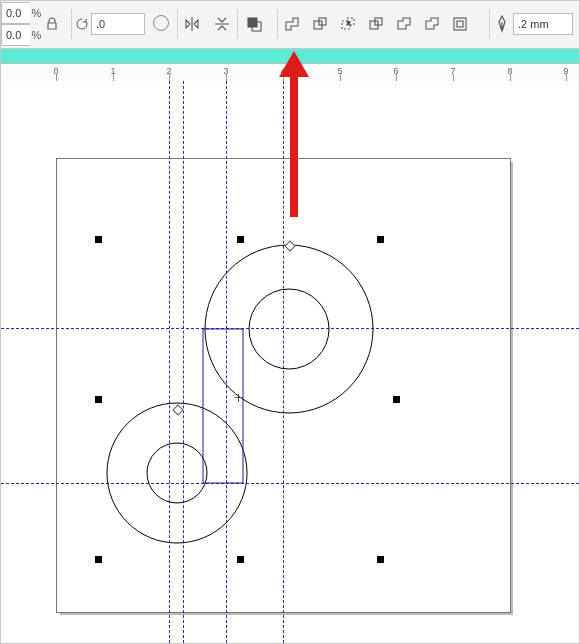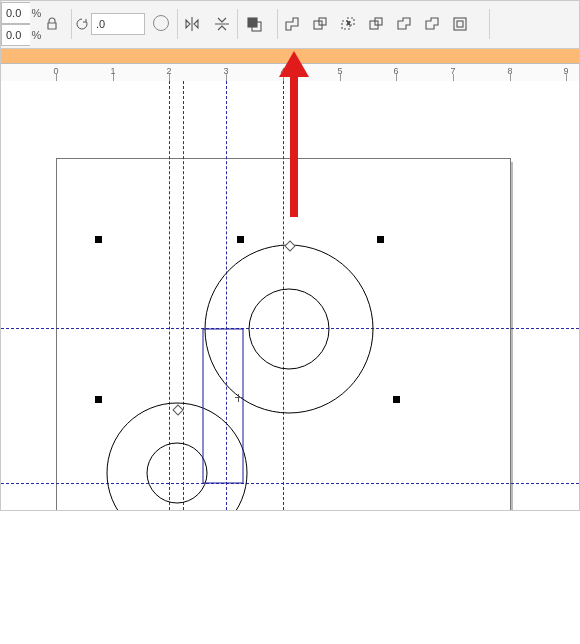--- a/index.html
+++ b/index.html
@@ -1,16 +1,16 @@
 <!DOCTYPE html>
 <html><head>
 <meta charset="utf-8">
 <style>
   html,body{margin:0;padding:0;font-family:Arial,Helvetica,sans-serif;font-size:11px;color:#333;background:#fff}
-  .app{position:relative;width:580px;height:511px;overflow:hidden;background:#fdba74;border:1px solid #c9c9c9;box-sizing:border-box}
+  .app{position:relative;width:580px;height:644px;overflow:hidden;background:#5eead4;border:1px solid #c9c9c9;box-sizing:border-box}
   .toolbar{position:absolute;top:0;left:0;right:0;height:47px;background:#f4f4f4;border-bottom:1px solid #ccc;display:flex;align-items:center}
   .field{background:#fff;border:1px solid #bdbdbd;height:20px;line-height:20px;padding:0 4px;font-size:11px;color:#333;display:inline-block}
   .scale-box{position:absolute;left:0;top:0;width:42px;height:46px;display:flex;flex-direction:column;justify-content:center}
   .scale-box .row{display:flex;align-items:center;height:22px}
   .scale-box .num{width:21px;border-right:none}
   .scale-box .pct{width:14px;text-align:center;color:#555}
   .lock{position:absolute;left:42px;top:13px;width:18px;height:20px;display:flex;align-items:center;justify-content:center}
   .lock svg{width:12px;height:14px;stroke:#666;fill:none;stroke-width:1.2}
   .sep{width:1px;height:30px;background:#d0d0d0;margin:0 4px}
   .sep1{position:absolute;left:66px;top:8px}
@@ -139,20 +139,26 @@
           </svg>
         </div>
       <div class="gbtn">
           <svg width="18" height="18" viewBox="0 0 18 18">
             <rect x="3" y="3" width="12" height="12"></rect>
             <rect x="6" y="6" width="6" height="6"></rect>
           </svg>
         </div>
     </div>
     <div class="sep sep5"></div>
+    <div class="pen">
+      <svg viewBox="0 0 14 18">
+          <path d="M7 1l3 6-3 9-3-9zM7 7v9"></path>
+        </svg>
+      <span class="field">.2 mm</span>
+    </div>
   </div>
 
   <div class="ruler">
     <span class="rlabel" style="left:55px">0</span>
     <span class="rlabel" style="left:112px">1</span>
     <span class="rlabel" style="left:168px">2</span>
     <span class="rlabel" style="left:225px">3</span>
     <span class="rlabel" style="left:282px">4</span>
     <span class="rlabel" style="left:339px">5</span>
     <span class="rlabel" style="left:395px">6</span>

